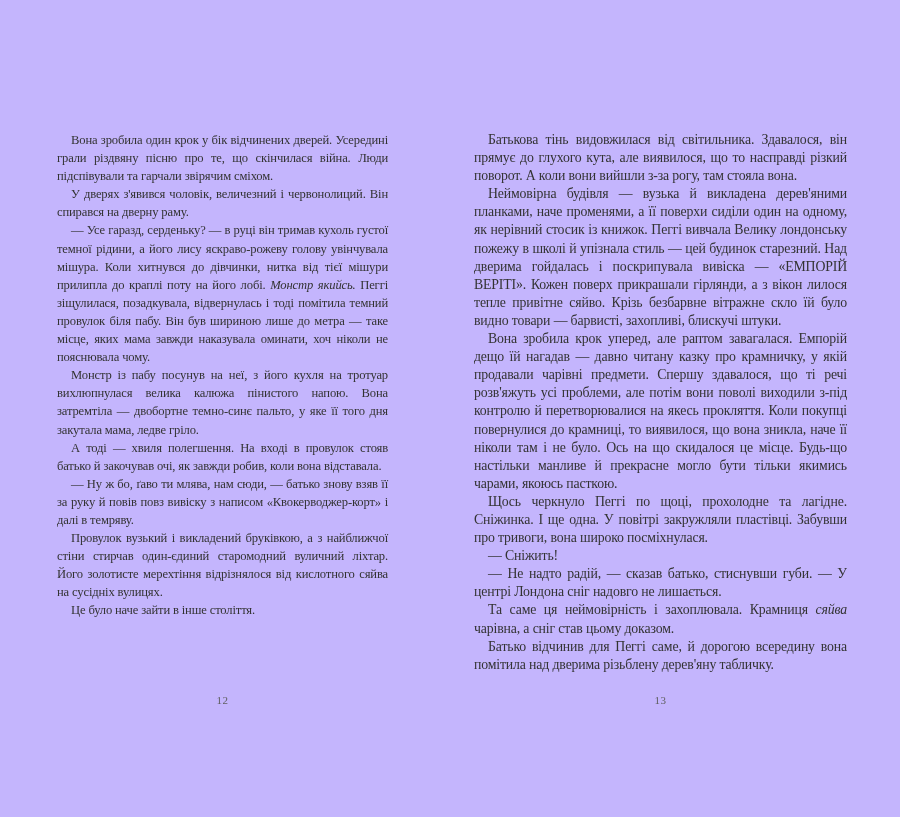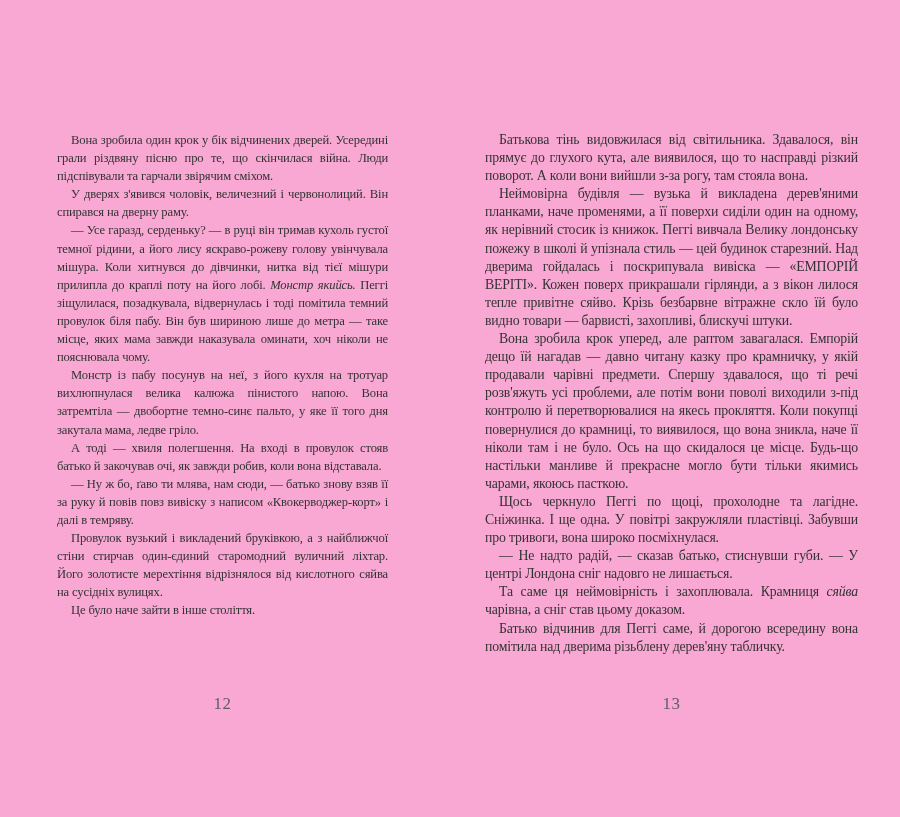--- a/index.html
+++ b/index.html
@@ -4,32 +4,32 @@
 <style>
   html, body {
     margin: 0;
     padding: 0;
     background: #ffffff;
   }
   .spread {
     position: relative;
     width: 900px;
     height: 817px;
-    background: #f9a8d4;
+    background: #c4b5fd;
     overflow: hidden;
     font-family: "Liberation Serif", serif;
     color: #333333;
   }
   .page {
     position: absolute;
     top: 0;
     height: 817px;
   }
   .page-left  { left: 0;   width: 450px; }
-  .page-right { left: 436px; width: 450px; }
+  .page-right { left: 425px; width: 450px; }
   .text-col {
     position: absolute;
     top: 131px;
   }
   .page-left .text-col {
     left: 57px;
     width: 331px;
     font-size: 12.6px;
     line-height: 18.1px;
   }
@@ -45,21 +45,21 @@
     text-indent: 14px;
     text-align: justify;
     letter-spacing: -0.15px;
   }
   .text-col p em {
     font-style: italic;
   }
   .page-number {
     position: absolute;
     top: 694px;
-    font-size: 17px;
+    font-size: 11px;
     letter-spacing: 0.5px;
     color: #5f5f5f;
     text-align: center;
     display: block;
   }
   .page-left .page-number  { left: 57px; width: 331px; }
   .page-right .page-number { left: 49px; width: 373px; }
 </style>
 </head>
 <body>
@@ -79,20 +79,21 @@
       </div>
     <span class="page-number">12</span>
   </div>
 
   <div class="page page-right">
     <div class="text-col">
         <p><span>Батькова тінь видовжилася від світильника. Здавалося, він прямує до глухого кута, але виявилося, що то насправді різкий поворот. А коли вони вийшли з-за рогу, там стояла вона.</span></p>
         <p><span>Неймовірна будівля — вузька й викладена дерев'яними планками, наче променями, а її поверхи сиділи один на одному, як нерівний стосик із книжок. Пеггі вивчала Велику лондонську пожежу в школі й упізнала стиль — цей будинок старезний. Над дверима гойдалась і поскрипувала вивіска — «ЕМПОРІЙ ВЕРІТІ». Кожен поверх прикрашали гірлянди, а з вікон лилося тепле привітне сяйво. Крізь безбарвне вітражне скло їй було видно товари — барвисті, захопливі, блискучі штуки.</span></p>
         <p><span>Вона зробила крок уперед, але раптом завагалася. Емпорій дещо їй нагадав — давно читану казку про крамничку, у якій продавали чарівні предмети. Спершу здавалося, що ті речі розв'яжуть усі проблеми, але потім вони поволі виходили з-під контролю й перетворювалися на якесь прокляття. Коли покупці повернулися до крамниці, то виявилося, що вона зникла, наче її ніколи там і не було. Ось на що скидалося це місце. Будь-що настільки манливе й прекрасне могло бути тільки якимись чарами, якоюсь пасткою.</span></p>
         <p><span>Щось черкнуло Пеггі по щоці, прохолодне та лагідне. Сніжинка. І ще одна. У повітрі закружляли пластівці. Забувши про тривоги, вона широко посміхнулася.</span></p>
+        <p><span>— Сніжить!</span></p>
         <p><span>— Не надто радій, — сказав батько, стиснувши губи. — У центрі Лондона сніг надовго не лишається.</span></p>
         <p><span>Та саме ця неймовірність і захоплювала. Крамниця </span><em>сяйва</em><span> чарівна, а сніг став цьому доказом.</span></p>
         <p><span>Батько відчинив для Пеггі саме, й дорогою всередину вона помітила над дверима різьблену дерев'яну табличку.</span></p>
       </div>
     <span class="page-number">13</span>
   </div>
 
 </div>
 
 </body></html>

